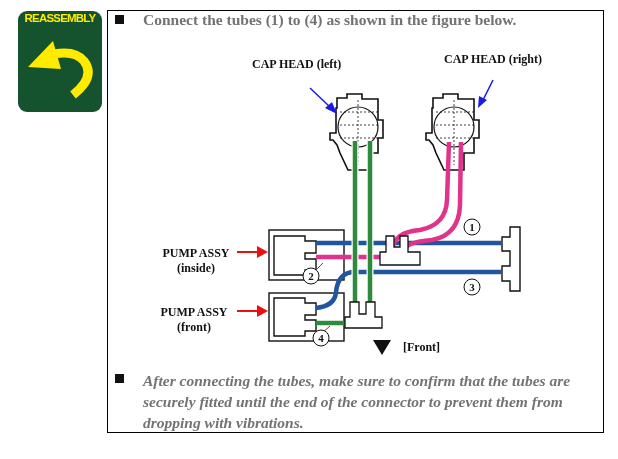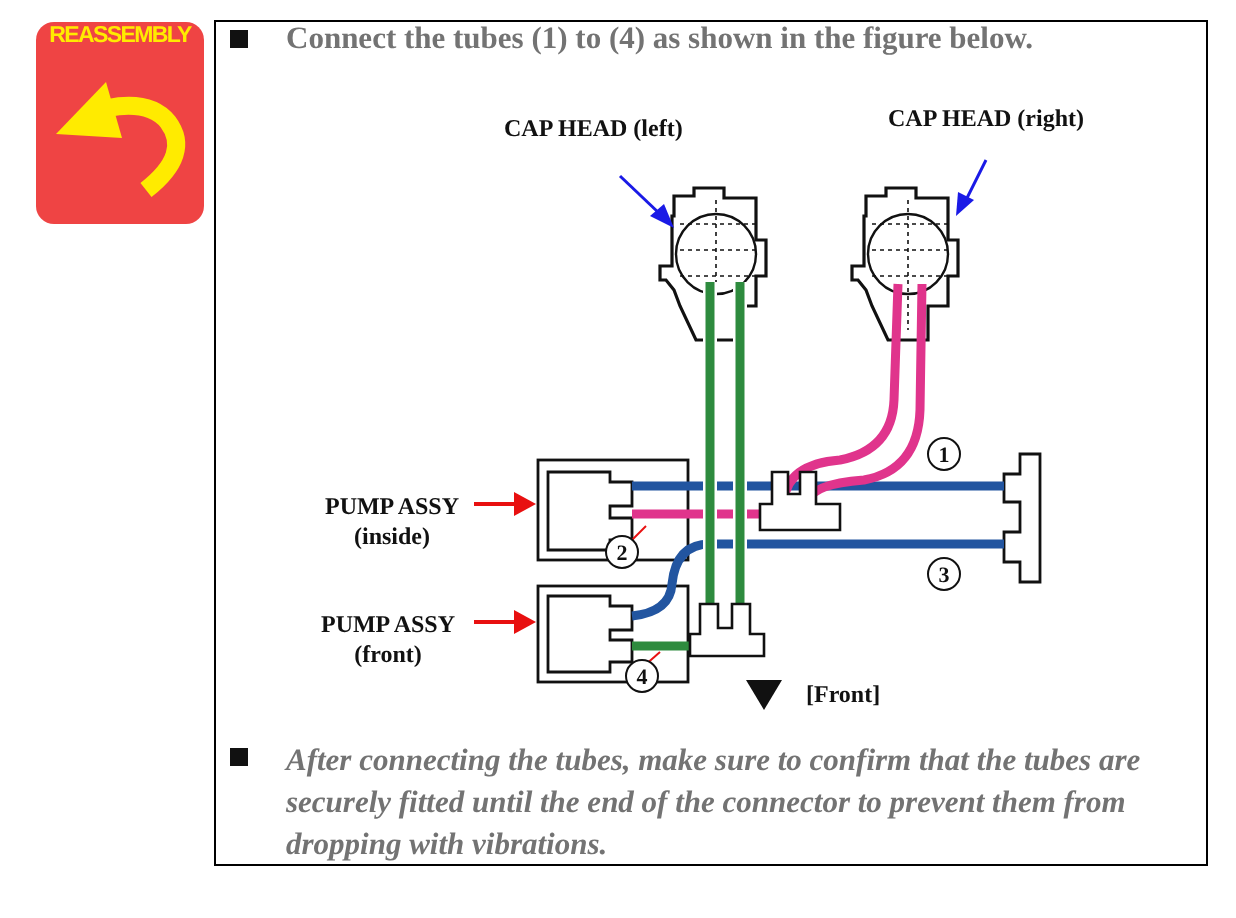--- a/index.html
+++ b/index.html
@@ -1,17 +1,17 @@
 <!DOCTYPE html>
 <html><head>
 <meta charset="utf-8">
 <style>
   html, body { margin:0; padding:0; background:#ffffff; }
   body { width:618px; height:459px; position:relative; overflow:hidden; font-family:"Liberation Serif", serif; }
-  .badge { position:absolute; left:18px; top:11px; width:84px; height:101px; background:#ef4444; border-radius:9px; }
+  .badge { position:absolute; left:18px; top:11px; width:84px; height:101px; background:#14532d; border-radius:9px; }
   .badge-label { position:absolute; left:0; top:1px; width:84px; text-align:center; color:#ffeb00; font-family:"Liberation Sans", sans-serif; font-weight:bold; font-size:11.5px; letter-spacing:-0.8px; white-space:nowrap; }
   .badge svg { position:absolute; left:0; top:0; }
   .frame { position:absolute; left:107px; top:10px; width:497px; height:423px; border:1px solid #000; box-sizing:border-box; }
   .bullet { position:absolute; width:9px; height:9px; background:#111; }
   .para { position:absolute; font-weight:bold; font-size:15.5px; color:#737373; line-height:19px; }
   .diagram { position:absolute; left:0; top:0; }
   .lbl { font-family:"Liberation Serif", serif; font-weight:bold; font-size:12px; fill:#111; }
   .num { font-family:"Liberation Serif", serif; font-weight:bold; font-size:11px; fill:#111; }
 </style>
 </head>

